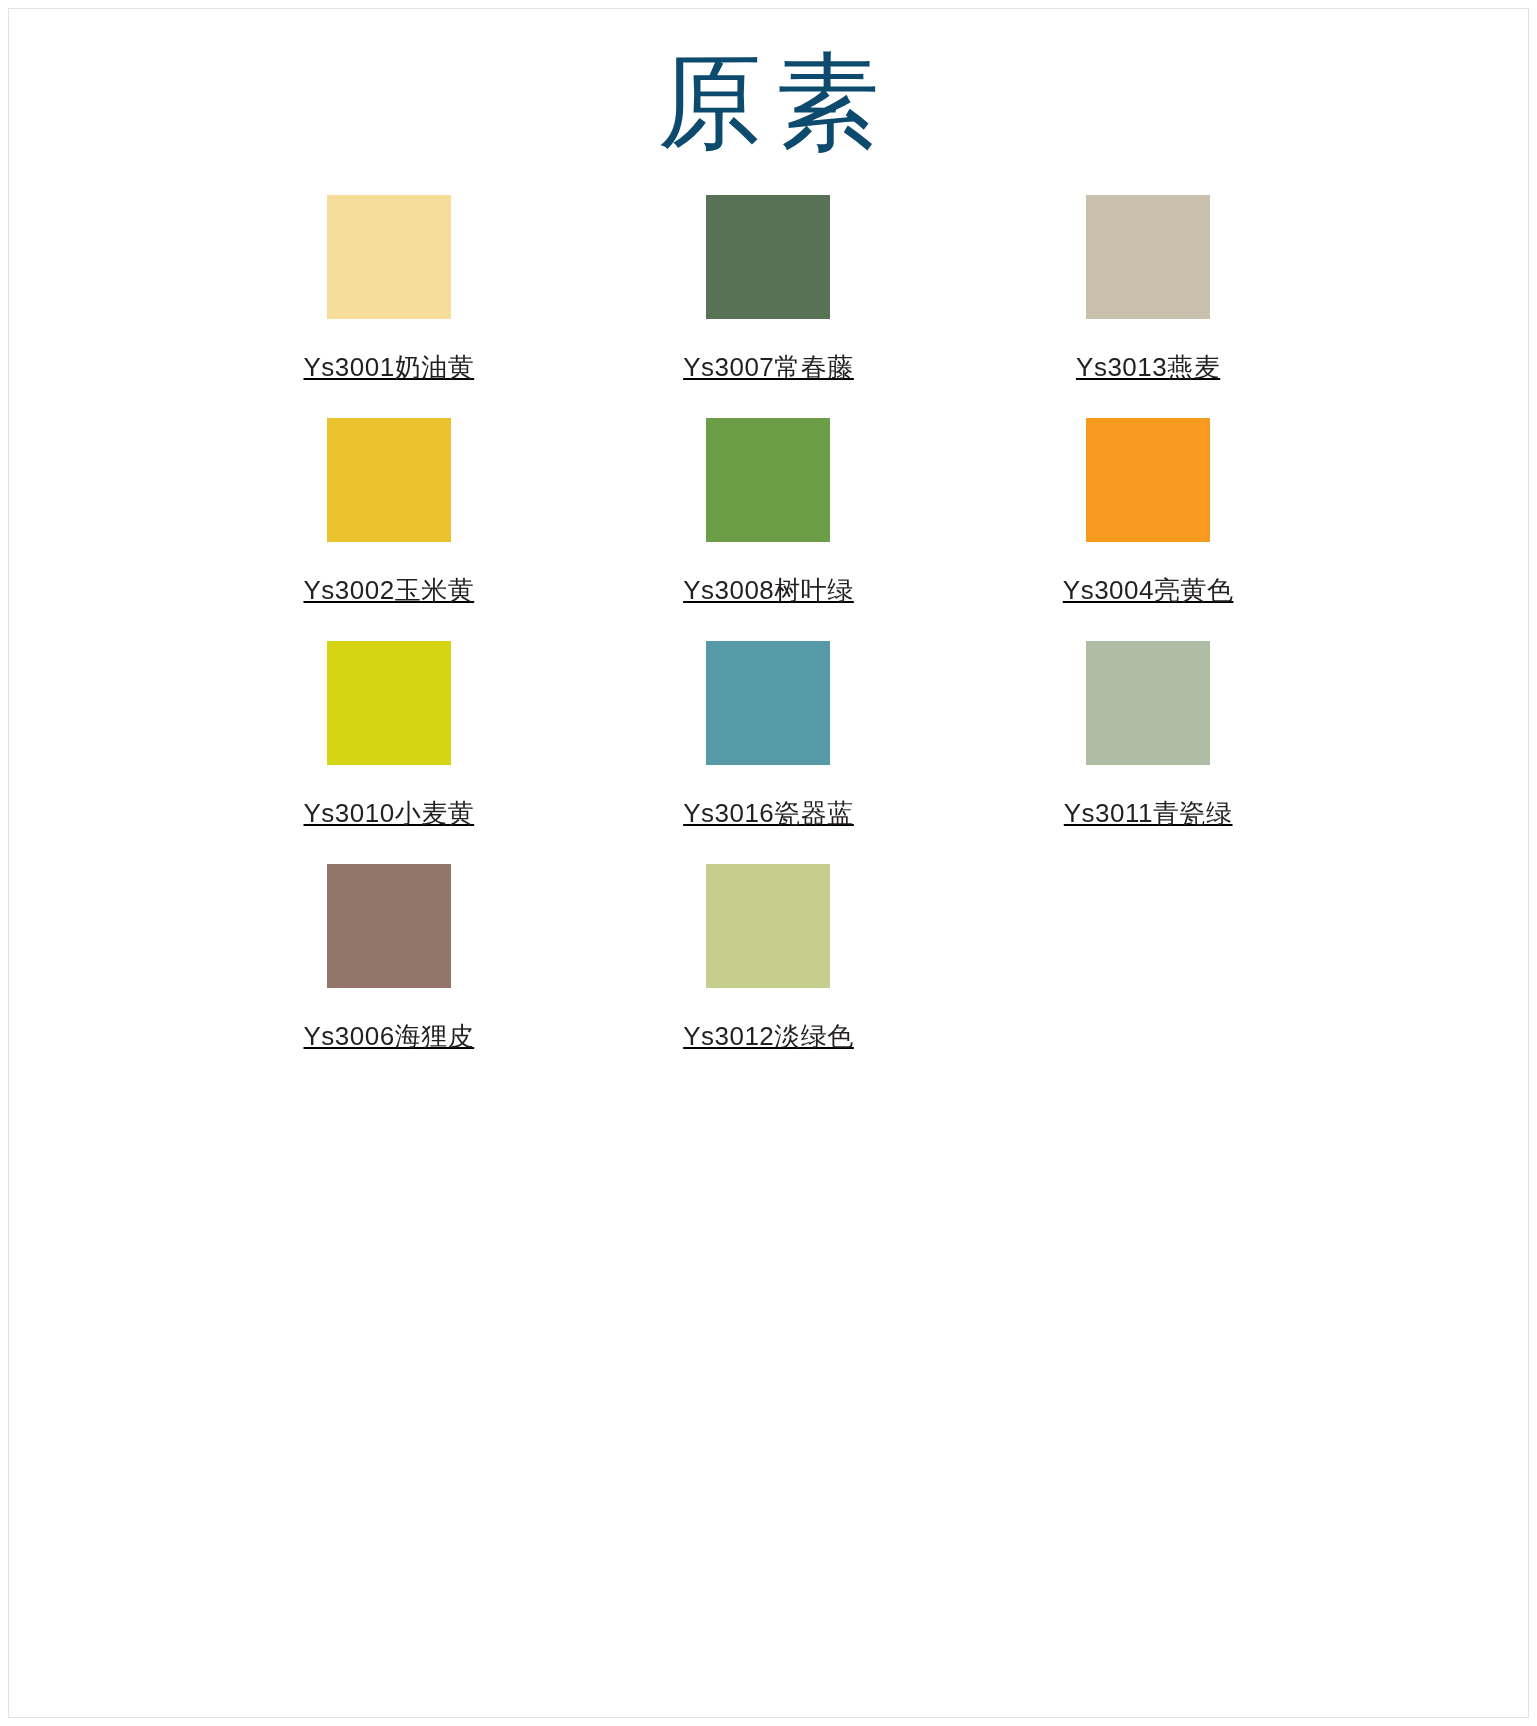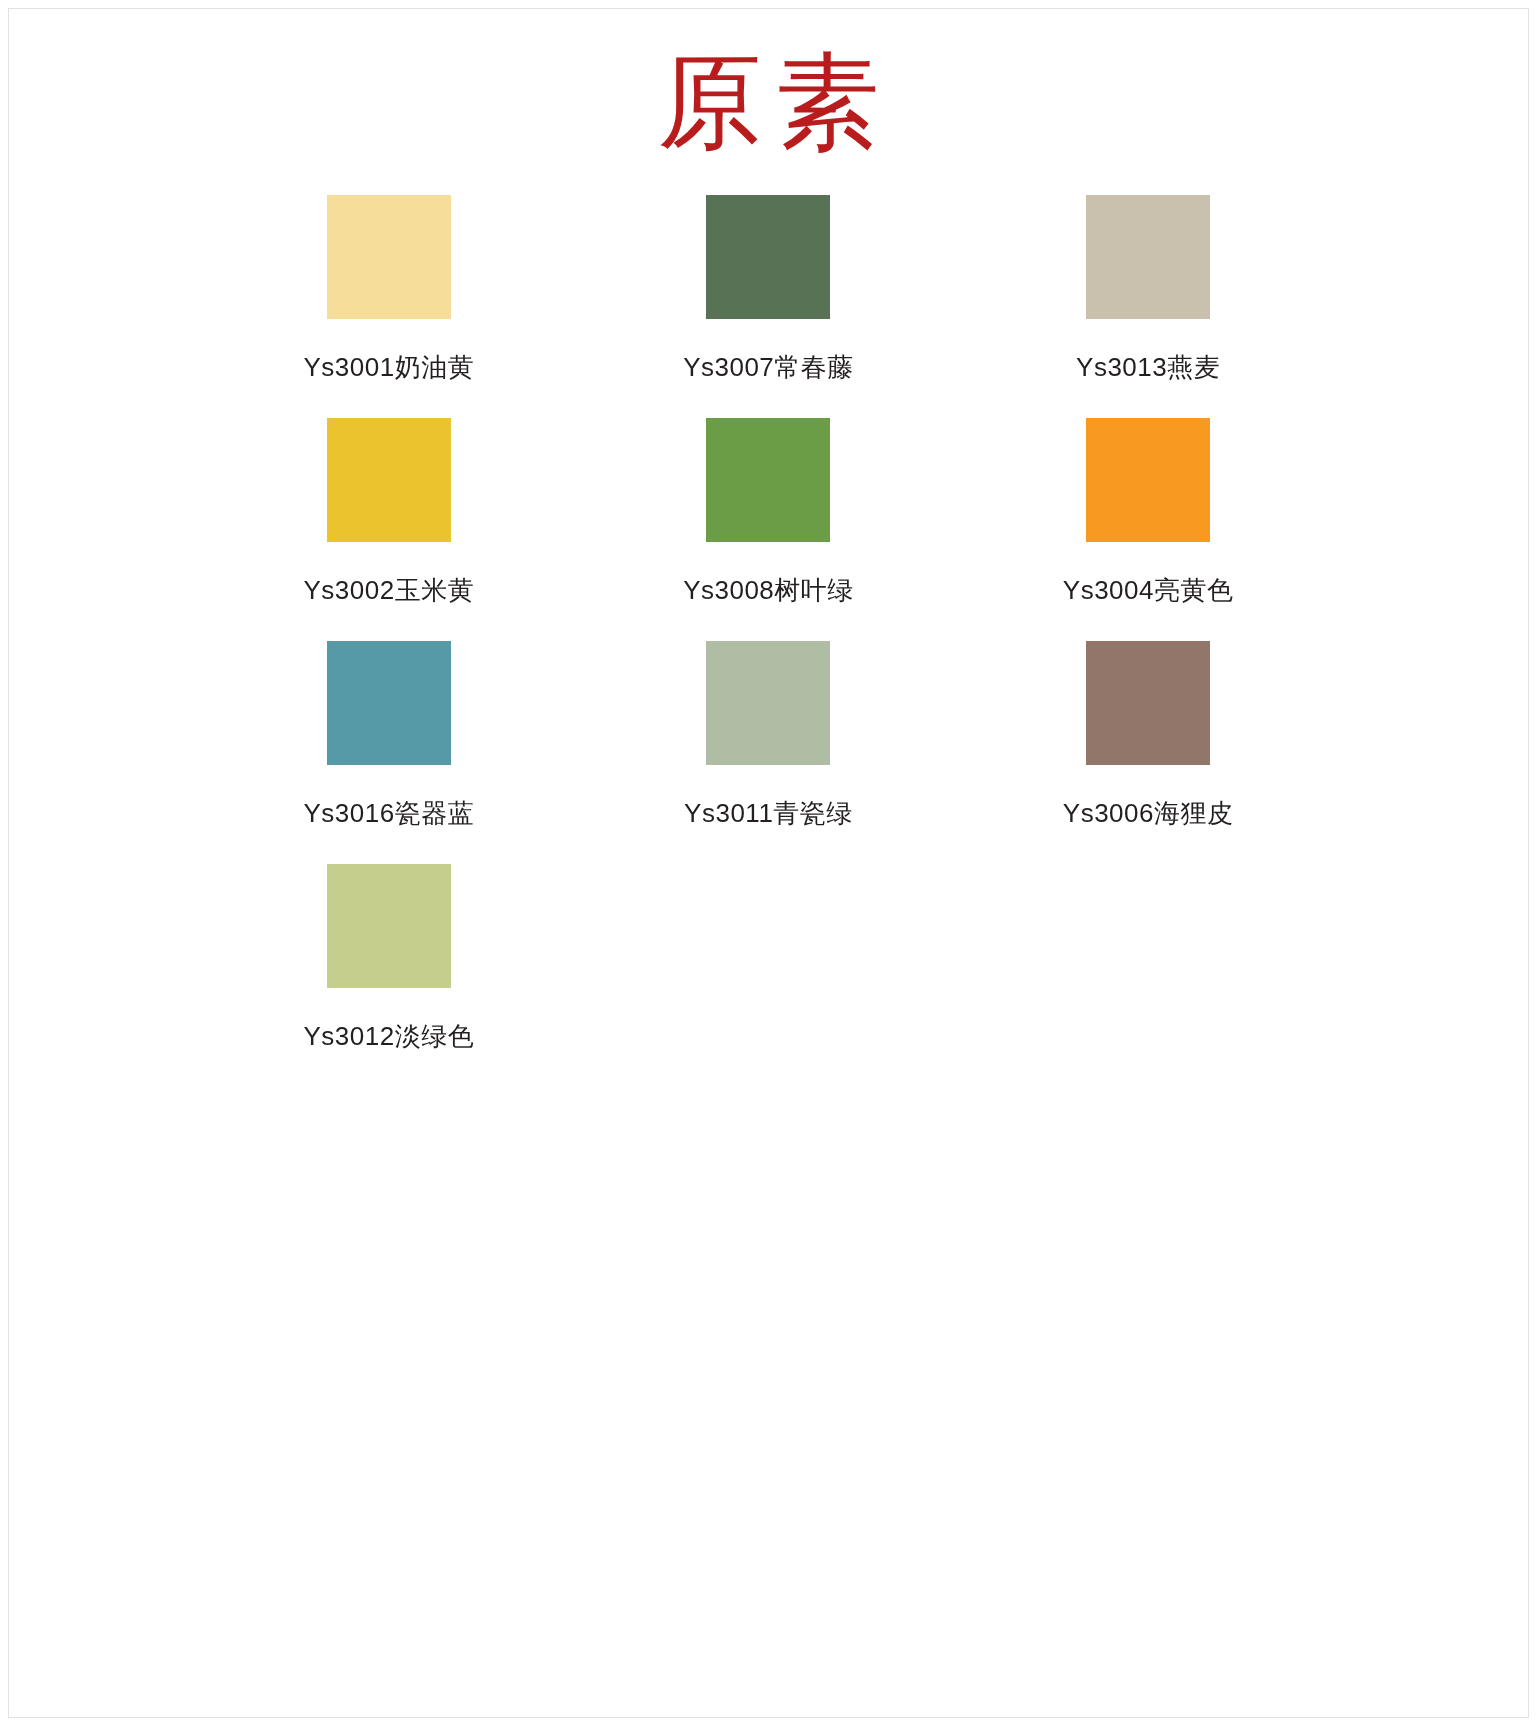--- a/index.html
+++ b/index.html
@@ -23,39 +23,40 @@
     background: #ffffff;
     border: 1px solid #e2e2e2;
     box-sizing: border-box;
   }
   .title {
     text-align: center;
     font-family: "Liberation Serif", "DejaVu Serif", serif;
     font-size: 104px;
     line-height: 1;
     font-weight: 400;
-    color: #b91c1c;
+    color: #0c4a6e;
     letter-spacing: 14px;
     padding-top: 42px;
     padding-left: 14px;
     margin: 0;
     height: 120px;
   }
   .grid {
     margin-top: 24px;
     display: grid;
     grid-template-columns: repeat(3, 1fr);
     grid-auto-rows: 223px;
     padding: 0 190px 0 190px;
     box-sizing: border-box;
   }
   .cell {
     display: flex;
     flex-direction: column;
     align-items: center;
+    text-decoration: underline;
   }
   .swatch {
     width: 124px;
     height: 124px;
     display: block;
   }
   .swatch-label {
     margin-top: 31px;
     font-size: 26px;
     color: #231f20;
@@ -87,20 +88,24 @@
       </div>
       <div class="cell">
         <div class="swatch" style="background: rgb(107, 157, 70);"></div>
         <div class="swatch-label">Ys3008树叶绿</div>
       </div>
       <div class="cell">
         <div class="swatch" style="background: rgb(248, 154, 31);"></div>
         <div class="swatch-label">Ys3004亮黄色</div>
       </div>
       <div class="cell">
+        <div class="swatch" style="background: rgb(214, 213, 19);"></div>
+        <div class="swatch-label">Ys3010小麦黄</div>
+      </div>
+      <div class="cell">
         <div class="swatch" style="background: rgb(86, 154, 168);"></div>
         <div class="swatch-label">Ys3016瓷器蓝</div>
       </div>
       <div class="cell">
         <div class="swatch" style="background: rgb(175, 189, 164);"></div>
         <div class="swatch-label">Ys3011青瓷绿</div>
       </div>
       <div class="cell">
         <div class="swatch" style="background: rgb(147, 118, 106);"></div>
         <div class="swatch-label">Ys3006海狸皮</div>

